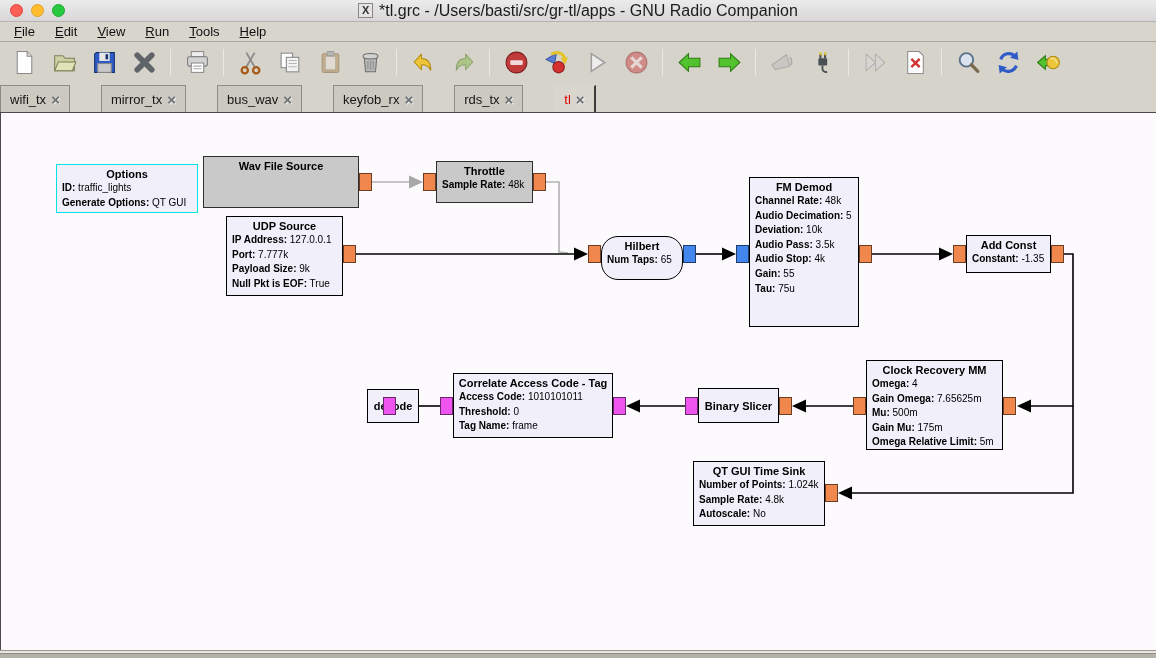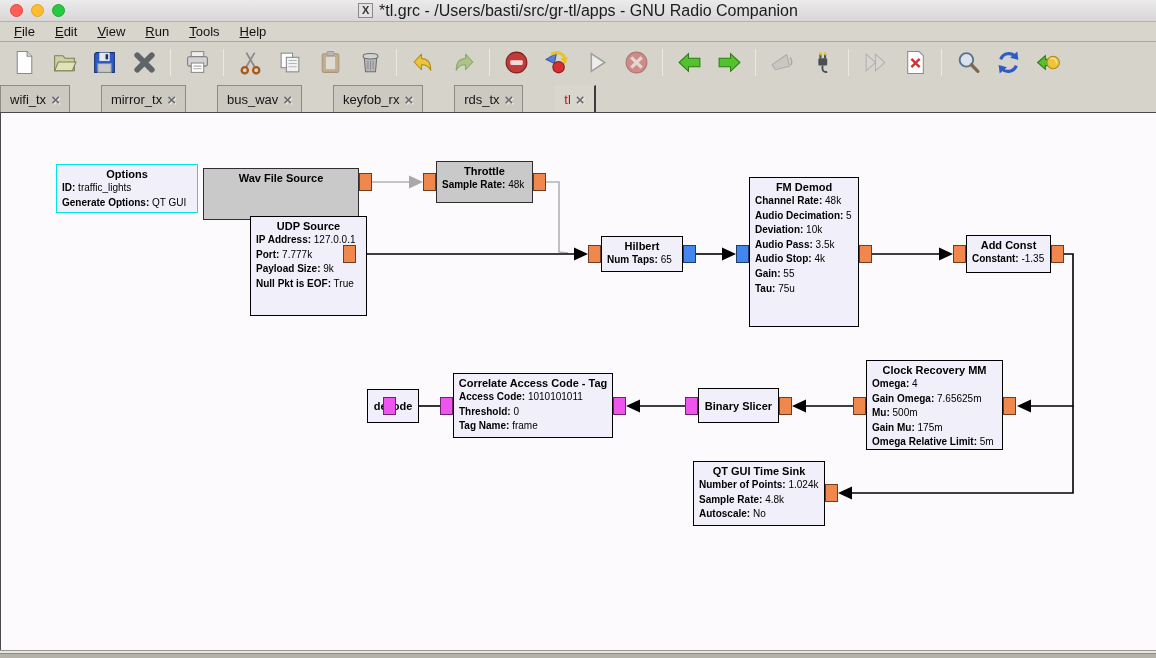--- a/index.html
+++ b/index.html
@@ -334,43 +334,43 @@
         <polygon points="396,293 410,286.5 410,299.5" fill="#000" stroke="none"></polygon>
     </g>
   </svg>
 <div class="block selected" style="left: 25px; top: 51px; width: 142px; height: 49px; margin-left: 30px;">
       <div class="title">Options</div>
       <div class="params">
         <div><b>ID:</b> traffic_lights</div>
         <div><b>Generate Options:</b> QT GUI</div>
       </div>
     </div>
-    <div class="block disabled" style="left: 202px; top: 43px; width: 156px; height: 52px; margin-top: 12px;">
+    <div class="block disabled" style="left: 202px; top: 43px; width: 156px; height: 52px;">
       <div class="title">Wav File Source</div>
     </div>
     <div class="port" style="left: 358px; top: 60px; background: rgb(240, 136, 78);"></div>
     <div class="block disabled" style="left: 435px; top: 48px; width: 97px; height: 42px;">
       <div class="title">Throttle</div>
       <div class="params">
         <div><b>Sample Rate:</b> 48k</div>
       </div>
     </div>
     <div class="port" style="left: 422px; top: 60px; background: rgb(240, 136, 78);"></div>
     <div class="port" style="left: 532px; top: 60px; background: rgb(240, 136, 78);"></div>
-    <div class="block" style="left: 225px; top: 103px; width: 117px; height: 100px; margin-left: 24px;">
+    <div class="block" style="left: 225px; top: 103px; width: 117px; height: 80px;">
       <div class="title">UDP Source</div>
       <div class="params">
         <div><b>IP Address:</b> 127.0.0.1</div>
         <div><b>Port:</b> 7.777k</div>
         <div><b>Payload Size:</b> 9k</div>
         <div><b>Null Pkt is EOF:</b> True</div>
       </div>
     </div>
     <div class="port" style="left: 342px; top: 132px; background: rgb(240, 136, 78);"></div>
-    <div class="block" style="left: 600px; top: 123px; width: 82px; height: 36px;">
+    <div class="block" style="left: 600px; top: 123px; width: 82px; height: 44px; border-radius: 17px;">
       <div class="title">Hilbert</div>
       <div class="params">
         <div><b>Num Taps:</b> 65</div>
       </div>
     </div>
     <div class="port" style="left: 587px; top: 132px; background: rgb(240, 136, 78);"></div>
     <div class="port" style="left: 682px; top: 132px; background: rgb(67, 135, 238);"></div>
     <div class="block" style="left: 748px; top: 64px; width: 110px; height: 150px;">
       <div class="title">FM Demod</div>
       <div class="params">

